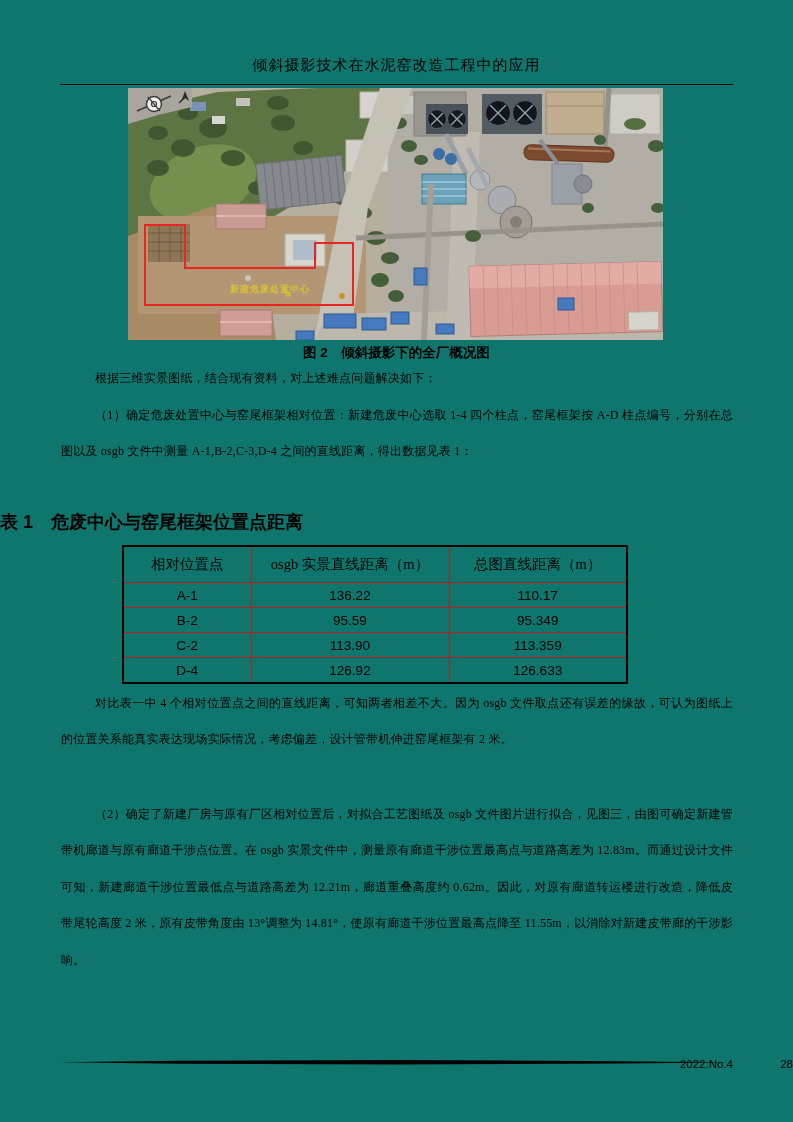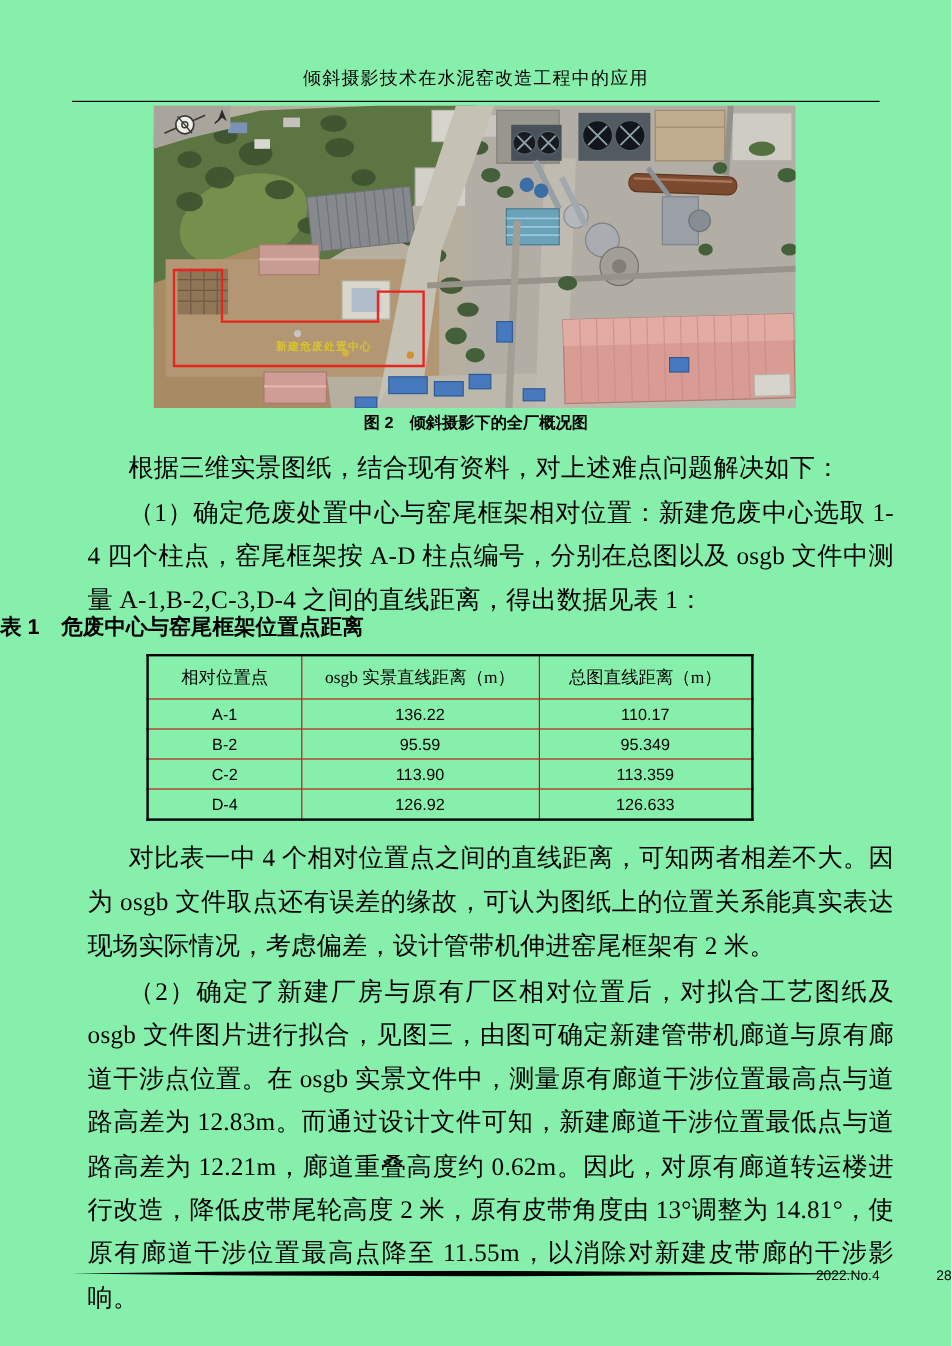--- a/index.html
+++ b/index.html
@@ -1,33 +1,33 @@
 <!DOCTYPE html>
 <html><head>
 <meta charset="utf-8">
 <style>
   html,body{margin:0;padding:0;background:#ffffff;}
   .page{
-    position:relative;width:793px;height:1122px;margin:0 auto;background:#86efac;
+    position:relative;width:793px;height:1122px;margin:0 auto;background:#0f766e;
     font-family:"Liberation Serif","DejaVu Serif",serif;color:#000;overflow:hidden;
   }
   .header-title{
     position:absolute;top:56px;left:0;width:100%;text-align:center;
     font-size:15px;letter-spacing:1px;
   }
   .header-rule{position:absolute;top:84px;left:60px;width:673px;border-top:1.6px solid #000;}
   .photo{position:absolute;top:88px;left:128px;width:535px;height:252px;}
   .photo svg{display:block;width:535px;height:252px;}
   .fig-caption{
     position:absolute;top:344px;left:0;width:100%;text-align:center;
     font-family:"Liberation Sans","DejaVu Sans",sans-serif;font-weight:bold;font-size:13.5px;
   }
   .body-par{
-    position:absolute;left:61px;width:672px;margin:12px;
-    font-size:21px;line-height:36.4px;text-align:justify;text-indent:34px;
+    position:absolute;left:61px;width:672px;margin:0;
+    font-size:12px;line-height:36.4px;text-align:justify;text-indent:34px;
     letter-spacing:0.2px;
   }
   .par-intro{top:360px;}
   .par-point1{top:397px;}
   .par-compare{top:685px;}
   .par-point2{top:796px;}
   .table-title{
     position:absolute;top:510px;left:0;width:100%;text-align:left;
     font-family:"Liberation Sans","DejaVu Sans",sans-serif;font-size:18px;font-weight:600;
   }

